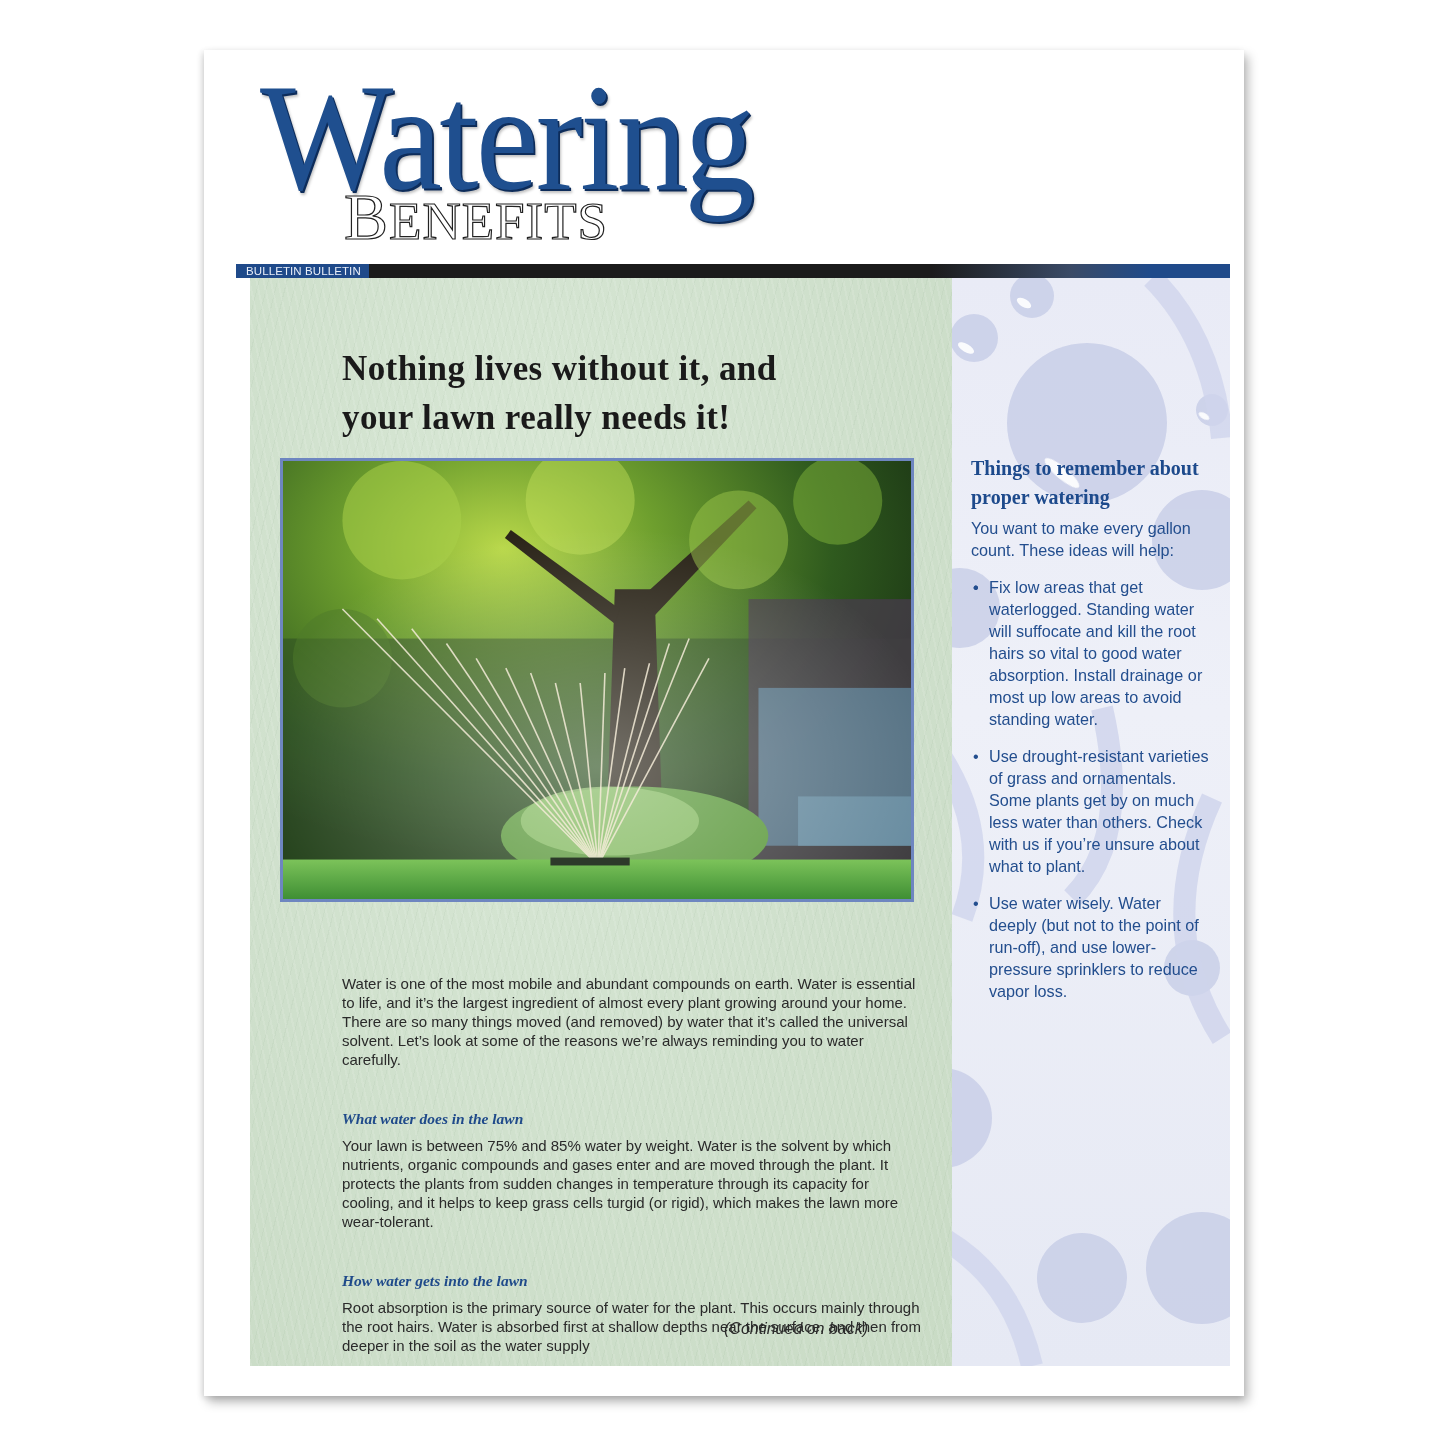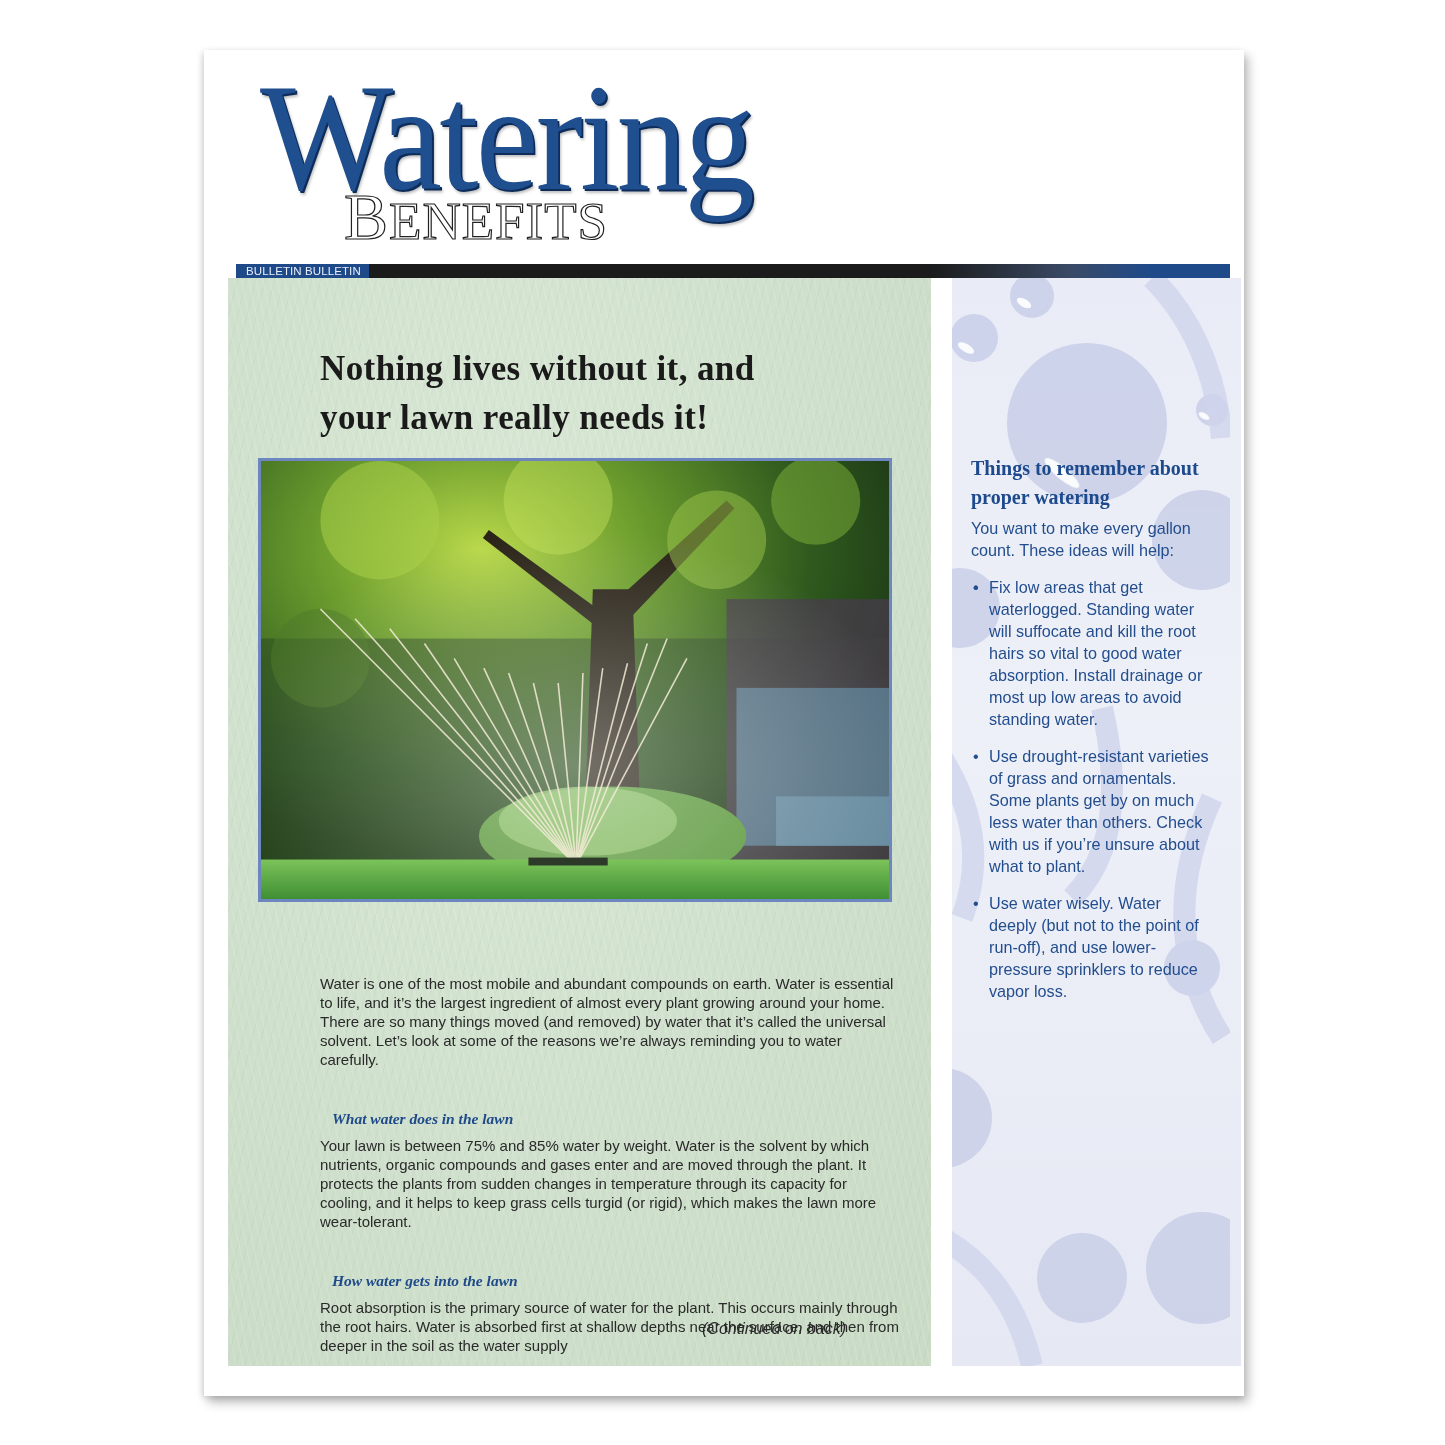--- a/index.html
+++ b/index.html
@@ -36,21 +36,21 @@
     background: linear-gradient(90deg, #1b1b1b 0%, #1b1b1b 70%, #3a4a66 84%, #1f4a8a 92%, #1f4a8a 100%);
   }
   .bulletin-tab {
     position: absolute; left: 0; top: 0; height: 14px; padding: 0 8px 0 10px;
     background: #1f4a8a; color: #e8eef8; font-size: 11.5px; line-height: 14px;
     letter-spacing: 0.1px;
   }
 
   
   .green-panel {
-    position: absolute; left: 24px; top: 228px; width: 703px; height: 1088px;
+    position: absolute; left: 46px; top: 228px; width: 703px; height: 1088px;
     background:
       repeating-linear-gradient(78deg, rgba(255,255,255,0.10) 0 2px, rgba(0,0,0,0) 2px 7px),
       repeating-linear-gradient(104deg, rgba(120,150,120,0.07) 0 1px, rgba(0,0,0,0) 1px 9px),
       radial-gradient(ellipse at 40% 30%, #d9e8d6 0%, #cfe0cc 55%, #c9dbc5 100%);
   }
   .headline {
     position: absolute; left: 92px; top: 66px; width: 600px;
     font-family: "Liberation Serif", "DejaVu Serif", serif; font-weight: bold;
     font-size: 35px; line-height: 49px; color: #1a1a1a; letter-spacing: 0.4px;
   }
@@ -61,33 +61,32 @@
   }
   .photo svg { display: block; width: 100%; height: 100%; }
 
   .body-text {
     position: absolute; left: 92px; width: 580px;
     font-size: 15px; line-height: 19px; color: #2a2a2a;
   }
   .subhead {
     position: absolute; left: 92px;
     font-family: "Liberation Serif", "DejaVu Serif", serif; font-style: italic; font-weight: bold;
-    font-size: 15.5px; color: #1f4a8a; margin-left: 12px;
+    font-size: 15.5px; color: #1f4a8a;
   }
   .continued {
     position: absolute; left: 474px; top: 1042px;
     font-style: italic; font-size: 16px; color: #2a2a2a;
   }
 
   
   .blue-panel {
-    position: absolute; left: 748px; top: 228px; width: 251px; height: 1088px;
+    position: absolute; left: 748px; top: 228px; width: 278px; height: 1088px;
     background: linear-gradient(180deg, #e9ebf6 0%, #eef0f8 40%, #e6e9f4 100%);
     overflow: hidden;
-    padding-left: 38px;
   }
   .blue-panel svg.bubbles { position: absolute; left: 0; top: 0; width: 278px; height: 1088px; }
   .sidebar-content { position: absolute; left: 19px; top: 176px; width: 240px; color: #1f4a8a; }
   .sidebar-title {
     font-family: "Liberation Serif", "DejaVu Serif", serif; font-weight: bold;
     font-size: 20px; line-height: 28.5px; color: #1d4a8c; margin: 0;
   }
   .sidebar-intro { font-size: 16.2px; line-height: 22px; margin-top: 6px; color: #234e8e; }
   .tips { list-style: none; margin: 8px 0 0 0; padding: 0; }
   .tip { position: relative; padding-left: 18px; font-size: 16.2px; line-height: 22px; color: #234e8e; margin-bottom: 15px; }

